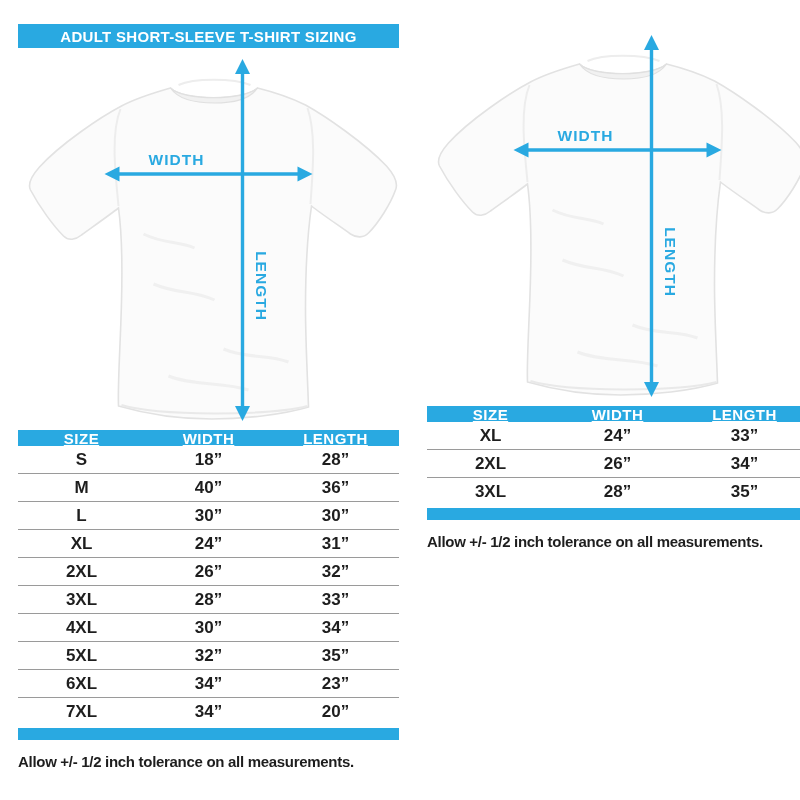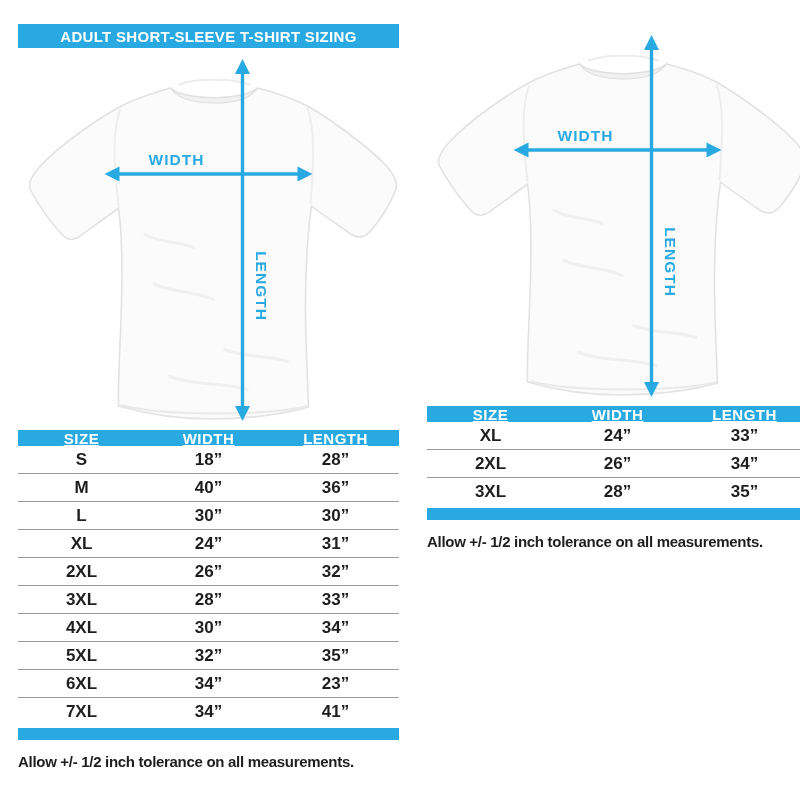--- a/index.html
+++ b/index.html
@@ -148,21 +148,21 @@
         <div class="td">35”</div>
       </div>
       <div class="tr">
         <div class="td">6XL</div>
         <div class="td">34”</div>
         <div class="td">23”</div>
       </div>
       <div class="tr">
         <div class="td">7XL</div>
         <div class="td">34”</div>
-        <div class="td">41”</div>
+        <div class="td">20”</div>
       </div>
     </div>
 
     <div class="bottom-bar"></div>
     <div class="note">Allow +/- 1/2 inch tolerance on all measurements.</div>
   </div>
 
   <div class="panel">
 
     <div class="shirt-wrap">

